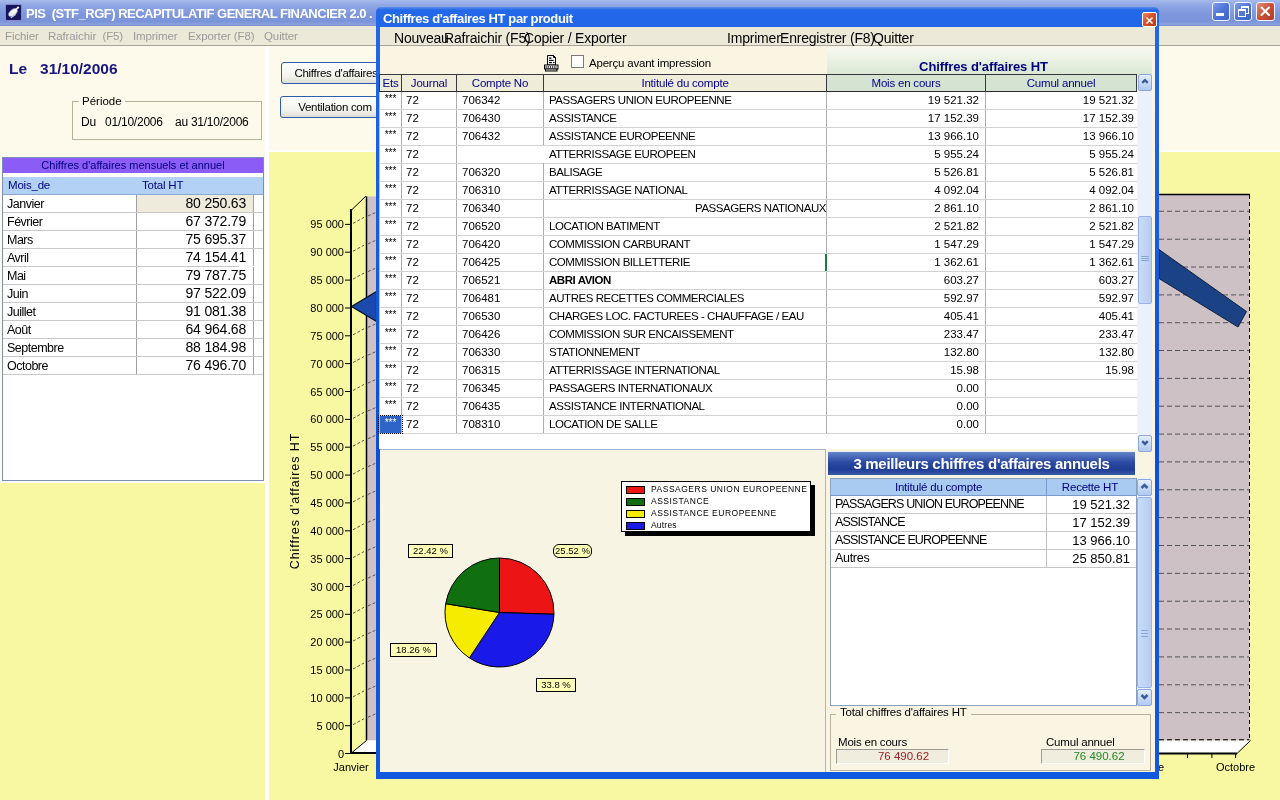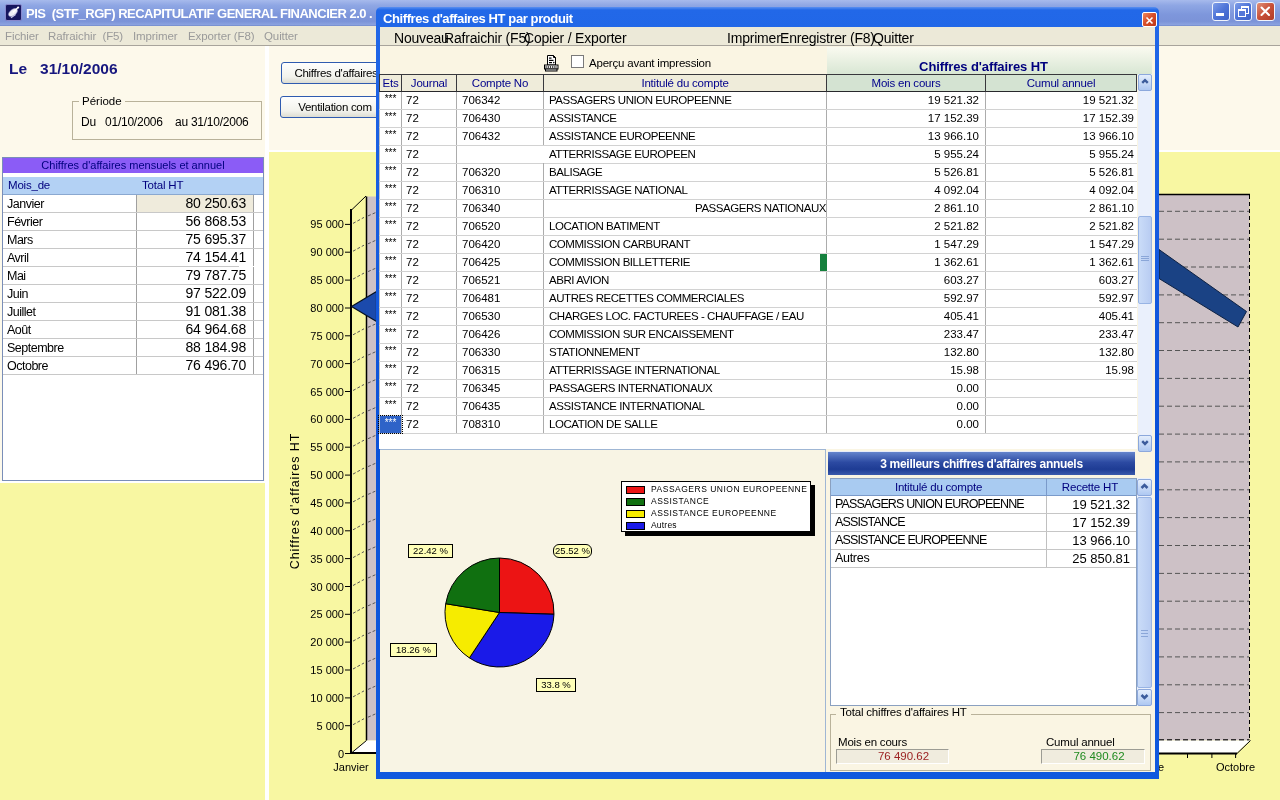--- a/index.html
+++ b/index.html
@@ -52,21 +52,21 @@
   <div class="abs" style="left:0;top:19px;width:260px;height:18px;background:#B3D1F4;border-bottom:1px solid #8AA8D0;font-size:11.5px;letter-spacing:-0.2px;color:#00007E;box-sizing:border-box;">
     <span class="abs" style="left:5px;top:2px;">Mois_de</span>
         <span class="abs" style="left:139px;top:2px;">Total HT</span>
   </div>
   <div class="abs" style="left:0;top:37px;width:260px;height:18px;border-bottom:1px solid #C8C8C8;color:#000;box-sizing:border-box;">
     <span class="abs" style="left:4px;top:2px;font-size:12.5px;letter-spacing:-0.5px;">Janvier</span>
     <div class="abs" style="left:133px;top:0;width:118px;height:17px;background:#EFEBDC;border-left:1px solid #A0A0A0;border-right:1px solid #A0A0A0;text-align:right;padding-right:7px;box-sizing:border-box;line-height:17px;font-size:14px;letter-spacing:-0.2px;">80 250.63</div>
   </div>
   <div class="abs" style="left:0;top:55px;width:260px;height:18px;border-bottom:1px solid #C8C8C8;color:#000;box-sizing:border-box;">
     <span class="abs" style="left:4px;top:2px;font-size:12.5px;letter-spacing:-0.5px;">Février</span>
-    <div class="abs" style="left:133px;top:0;width:118px;height:17px;border-left:1px solid #A0A0A0;border-right:1px solid #A0A0A0;text-align:right;padding-right:7px;box-sizing:border-box;line-height:17px;font-size:14px;letter-spacing:-0.2px;">56 868.53</div>
+    <div class="abs" style="left:133px;top:0;width:118px;height:17px;border-left:1px solid #A0A0A0;border-right:1px solid #A0A0A0;text-align:right;padding-right:7px;box-sizing:border-box;line-height:17px;font-size:14px;letter-spacing:-0.2px;">67 372.79</div>
   </div>
   <div class="abs" style="left:0;top:73px;width:260px;height:18px;border-bottom:1px solid #C8C8C8;color:#000;box-sizing:border-box;">
     <span class="abs" style="left:4px;top:2px;font-size:12.5px;letter-spacing:-0.5px;">Mars</span>
     <div class="abs" style="left:133px;top:0;width:118px;height:17px;border-left:1px solid #A0A0A0;border-right:1px solid #A0A0A0;text-align:right;padding-right:7px;box-sizing:border-box;line-height:17px;font-size:14px;letter-spacing:-0.2px;">75 695.37</div>
   </div>
   <div class="abs" style="left:0;top:91px;width:236px;height:18px;border-bottom:1px solid #C8C8C8;color:#000;box-sizing:border-box;">
     <span class="abs" style="left:4px;top:2px;font-size:12.5px;letter-spacing:-0.5px;">Avril</span>
     <div class="abs" style="left:133px;top:0;width:118px;height:17px;border-left:1px solid #A0A0A0;border-right:1px solid #A0A0A0;text-align:right;padding-right:7px;box-sizing:border-box;line-height:17px;font-size:14px;letter-spacing:-0.2px;">74 154.41</div>
   </div>
   <div class="abs" style="left:0;top:109px;width:260px;height:18px;border-bottom:1px solid #C8C8C8;color:#000;box-sizing:border-box;">
@@ -329,29 +329,29 @@
         <div class="abs" style="left:23px;top:0;width:55px;height:17px;border-right:1px solid #ACACAC;box-sizing:border-box;padding-left:4px;line-height:16px;">72</div>
         <div class="abs" style="left:78px;top:0;width:87px;height:17px;border-right:1px solid #ACACAC;box-sizing:border-box;padding-left:5px;line-height:16px;">706420</div>
         <div class="abs" style="left:165px;top:0;width:283px;height:17px;border-right:1px solid #ACACAC;box-sizing:border-box;padding-left:5px;line-height:16px;letter-spacing:-0.45px;white-space:nowrap;overflow:hidden;">COMMISSION CARBURANT</div>
         <div class="abs" style="left:448px;top:0;width:159px;height:17px;border-right:1px solid #ACACAC;box-sizing:border-box;text-align:right;padding-right:6px;line-height:16px;">1 547.29</div>
         <div class="abs" style="left:607px;top:0;width:151px;height:17px;box-sizing:border-box;text-align:right;padding-right:3px;line-height:16px;">1 547.29</div>
       </div>
       <div class="abs" style="left:3px;top:247px;width:758px;height:18px;background:#fff;border-bottom:1px solid #D2D2D2;box-sizing:border-box;font-size:11.5px;color:#000;">
         <div class="abs" style="left:0;top:0;width:23px;height:17px;border-left:1px solid #C0C0C0;border-right:1px solid #ACACAC;box-sizing:border-box;font-size:10px;text-align:center;line-height:14px;">***</div>
         <div class="abs" style="left:23px;top:0;width:55px;height:17px;border-right:1px solid #ACACAC;box-sizing:border-box;padding-left:4px;line-height:16px;">72</div>
         <div class="abs" style="left:78px;top:0;width:87px;height:17px;border-right:1px solid #ACACAC;box-sizing:border-box;padding-left:5px;line-height:16px;">706425</div>
-        <div class="abs" style="left:165px;top:0;width:283px;height:17px;border-right:7px solid #15803d;box-sizing:border-box;padding-left:5px;line-height:16px;letter-spacing:-0.45px;white-space:nowrap;overflow:hidden;">COMMISSION BILLETTERIE</div>
+        <div class="abs" style="left:165px;top:0;width:283px;height:17px;border-right:2px solid #15803d;box-sizing:border-box;padding-left:5px;line-height:16px;letter-spacing:-0.45px;white-space:nowrap;overflow:hidden;">COMMISSION BILLETTERIE</div>
         <div class="abs" style="left:448px;top:0;width:159px;height:17px;border-right:1px solid #ACACAC;box-sizing:border-box;text-align:right;padding-right:6px;line-height:16px;">1 362.61</div>
         <div class="abs" style="left:607px;top:0;width:151px;height:17px;box-sizing:border-box;text-align:right;padding-right:3px;line-height:16px;">1 362.61</div>
       </div>
       <div class="abs" style="left:3px;top:265px;width:758px;height:18px;background:#fff;border-bottom:1px solid #D2D2D2;box-sizing:border-box;font-size:11.5px;color:#000;">
         <div class="abs" style="left:0;top:0;width:23px;height:17px;border-left:1px solid #C0C0C0;border-right:1px solid #ACACAC;box-sizing:border-box;font-size:10px;text-align:center;line-height:14px;">***</div>
         <div class="abs" style="left:23px;top:0;width:55px;height:17px;border-right:1px solid #ACACAC;box-sizing:border-box;padding-left:4px;line-height:16px;">72</div>
         <div class="abs" style="left:78px;top:0;width:87px;height:17px;border-right:1px solid #ACACAC;box-sizing:border-box;padding-left:5px;line-height:16px;">706521</div>
-        <div class="abs" style="left:165px;top:0;width:283px;height:17px;border-right:1px solid #ACACAC;box-sizing:border-box;padding-left:5px;line-height:16px;letter-spacing:-0.45px;white-space:nowrap;overflow:hidden;">ABRI AVION</div>
+        <div class="abs" style="left:165px;top:0;width:283px;height:17px;border-right:1px solid #ACACAC;box-sizing:border-box;padding-left:5px;line-height:16px;letter-spacing:-0.45px;white-space:nowrap;overflow:hidden;font-weight:bold;">ABRI AVION</div>
         <div class="abs" style="left:448px;top:0;width:159px;height:17px;border-right:1px solid #ACACAC;box-sizing:border-box;text-align:right;padding-right:6px;line-height:16px;">603.27</div>
         <div class="abs" style="left:607px;top:0;width:151px;height:17px;box-sizing:border-box;text-align:right;padding-right:3px;line-height:16px;">603.27</div>
       </div>
       <div class="abs" style="left:3px;top:283px;width:758px;height:18px;background:#fff;border-bottom:1px solid #D2D2D2;box-sizing:border-box;font-size:11.5px;color:#000;">
         <div class="abs" style="left:0;top:0;width:23px;height:17px;border-left:1px solid #C0C0C0;border-right:1px solid #ACACAC;box-sizing:border-box;font-size:10px;text-align:center;line-height:14px;">***</div>
         <div class="abs" style="left:23px;top:0;width:55px;height:17px;border-right:1px solid #ACACAC;box-sizing:border-box;padding-left:4px;line-height:16px;">72</div>
         <div class="abs" style="left:78px;top:0;width:87px;height:17px;border-right:1px solid #ACACAC;box-sizing:border-box;padding-left:5px;line-height:16px;">706481</div>
         <div class="abs" style="left:165px;top:0;width:283px;height:17px;border-right:1px solid #ACACAC;box-sizing:border-box;padding-left:5px;line-height:16px;letter-spacing:-0.45px;white-space:nowrap;overflow:hidden;">AUTRES RECETTES COMMERCIALES</div>
         <div class="abs" style="left:448px;top:0;width:159px;height:17px;border-right:1px solid #ACACAC;box-sizing:border-box;text-align:right;padding-right:6px;line-height:16px;">592.97</div>
         <div class="abs" style="left:607px;top:0;width:151px;height:17px;box-sizing:border-box;text-align:right;padding-right:3px;line-height:16px;">592.97</div>
@@ -442,21 +442,21 @@
 <path d="M59.5 59.5 L29.38 104.91 A54.5 54.5 0 0 1 5.71 50.71 Z" fill="#F6EC00"></path>
 <path d="M59.5 59.5 L5.71 50.71 A54.5 54.5 0 0 1 59.5 5 Z" fill="#107010"></path>
 </g>
 </svg>
         <div class="abs pct" style="left:28px;top:94px;width:43px;">22.42 %</div>
         <div class="abs pct" style="left:173px;top:94px;width:37px;border-radius:6px;">25.52 %</div>
         <div class="abs pct" style="left:10px;top:193px;width:45px;">18.26 %</div>
         <div class="abs pct" style="left:156px;top:228px;width:38px;">33.8 %</div>
       </div>
       <div class="abs" style="left:452px;top:442px;width:324px;height:323px;">
-        <div class="abs" style="left:0;top:2px;width:307px;height:24px;background:linear-gradient(180deg,#6484CC 0%,#2C4AA2 45%,#1E3C94 75%,#3A5AAC 100%);border-top:1px solid #E8ECF8;color:#fff;font-weight:bold;font-size:12px;letter-spacing:-0.3px;text-align:center;line-height:24px;box-sizing:border-box;">3 meilleurs chiffres d'affaires annuels</div>
+        <div class="abs" style="left:0;top:2px;width:307px;height:24px;background:linear-gradient(180deg,#6484CC 0%,#2C4AA2 45%,#1E3C94 75%,#3A5AAC 100%);border-top:1px solid #E8ECF8;color:#fff;font-weight:bold;font-size:15px;letter-spacing:-0.3px;text-align:center;line-height:24px;box-sizing:border-box;">3 meilleurs chiffres d'affaires annuels</div>
         <div class="abs" style="left:2px;top:29px;width:307px;height:228px;background:#fff;border:1px solid #8AA0C0;box-sizing:border-box;">
           <div class="abs" style="left:0;top:0;width:305px;height:17px;background:#A9CBF1;border-bottom:1px solid #7A9ACA;color:#00007E;font-size:11.5px;letter-spacing:-0.2px;box-sizing:border-box;">
             <div class="abs" style="left:0;top:0;width:216px;height:16px;text-align:center;line-height:16px;border-right:1px solid #7A9ACA;box-sizing:border-box;">Intitulé du compte</div>
             <div class="abs" style="left:216px;top:0;width:89px;height:16px;text-align:right;line-height:16px;padding-right:18px;box-sizing:border-box;">Recette HT</div>
           </div>
           <div class="abs" style="left:0;top:17px;width:305px;height:18px;border-bottom:1px solid #C6C6C6;box-sizing:border-box;color:#000;">
             <div class="abs" style="left:0;top:0;width:216px;height:17px;border-right:1px solid #C0C0C0;box-sizing:border-box;padding-left:4px;line-height:17px;font-size:12.5px;letter-spacing:-0.85px;white-space:nowrap;overflow:hidden;">PASSAGERS UNION EUROPEENNE</div>
             <div class="abs" style="left:216px;top:0;width:89px;height:17px;text-align:right;padding-right:6px;box-sizing:border-box;line-height:17px;font-size:13px;">19 521.32</div>
           </div>
           <div class="abs" style="left:0;top:35px;width:305px;height:18px;border-bottom:1px solid #C6C6C6;box-sizing:border-box;color:#000;">

